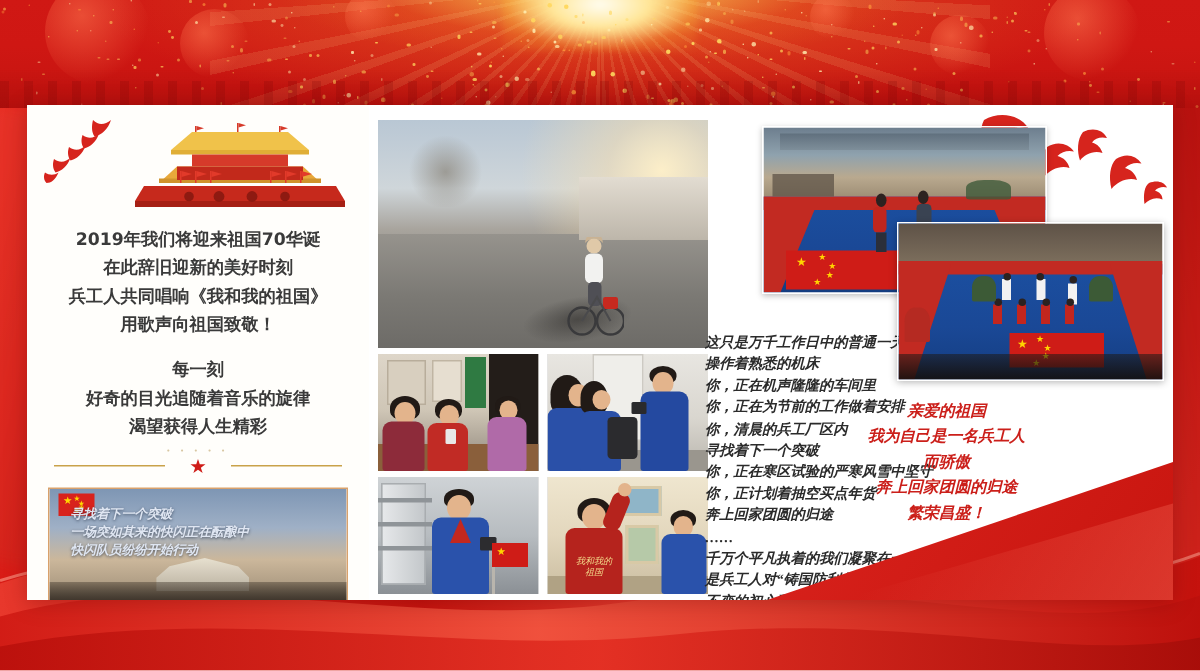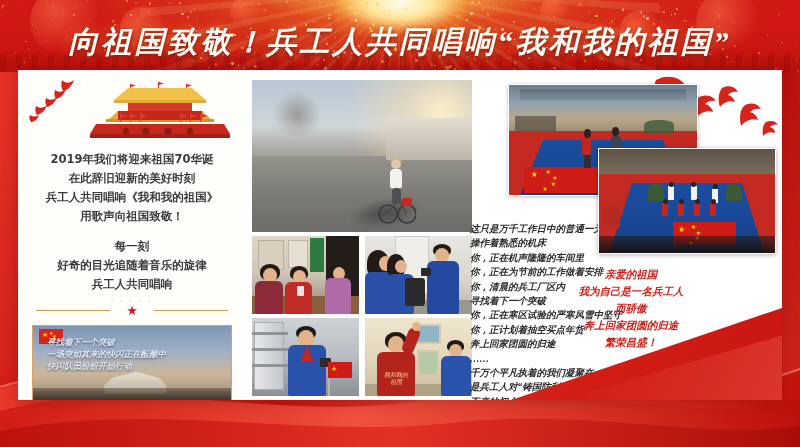--- a/index.html
+++ b/index.html
@@ -624,21 +624,20 @@
         <span class="sp o" style="left: 601.2px; top: 23px; width: 0.9px; height: 0.9px; opacity: 0.45;"></span>
         <span class="sp" style="left: 393.7px; top: 47.4px; width: 3.2px; height: 3.2px; opacity: 0.98;"></span>
         <span class="sp" style="left: 178.4px; top: 38.8px; width: 2.6px; height: 2.6px; opacity: 0.41;"></span>
         <span class="sp" style="left: 603.6px; top: 65.5px; width: 0.8px; height: 0.8px; opacity: 0.55;"></span>
         <span class="sp b" style="left: 54px; top: 69.1px; width: 1.4px; height: 1.4px; opacity: 0.41;"></span>
         <span class="sp" style="left: 2.4px; top: 4.5px; width: 2px; height: 2px; opacity: 0.5;"></span>
         <span class="sp" style="left: 662.4px; top: 10.9px; width: 2.3px; height: 2.3px; opacity: 0.45;"></span>
         <span class="sp b" style="left: 87.8px; top: 43.3px; width: 1px; height: 1px; opacity: 0.6;"></span>
       </div>
     <div class="citysil"></div>
-    <div class="title">向祖国致敬！兵工人共同唱响“我和我的祖国”</div>
   </div>
 
   <div class="card">
     <div class="card-inner">
 
       <div class="col-left">
 
         <div class="tiananmen">
 
           <svg class="doves-left" viewBox="0 0 70 52" xmlns="http://www.w3.org/2000/svg">
@@ -705,21 +704,21 @@
         </div>
 
         <div class="lead-text">
           <span class="ln">2019年我们将迎来祖国70华诞</span>
           <span class="ln">在此辞旧迎新的美好时刻</span>
           <span class="ln">兵工人共同唱响《我和我的祖国》</span>
           <span class="ln">用歌声向祖国致敬！</span>
           <span class="gap"></span>
           <span class="ln">每一刻</span>
           <span class="ln">好奇的目光追随着音乐的旋律</span>
-          <span class="ln">兵工人共同唱响</span>
+          <span class="ln">渴望获得人生精彩</span>
         </div>
 
         <div class="divider">
           <span class="dots">• • • • •</span>
           <span class="bar l"></span>
           <span class="star">★</span>
           <span class="bar r"></span>
         </div>
 
         <div class="photo-silk">

